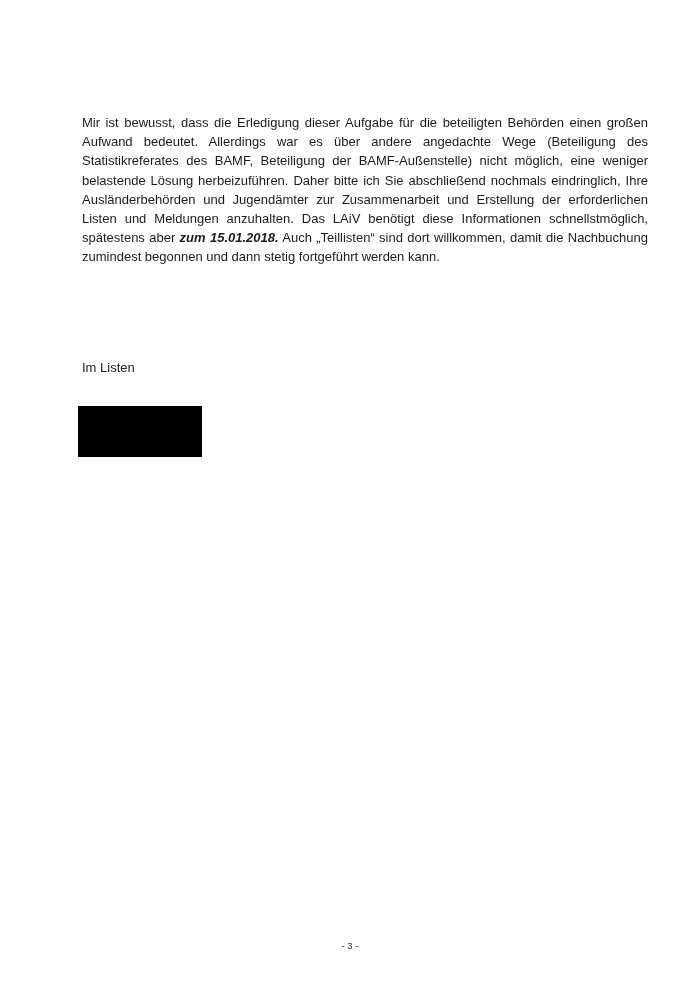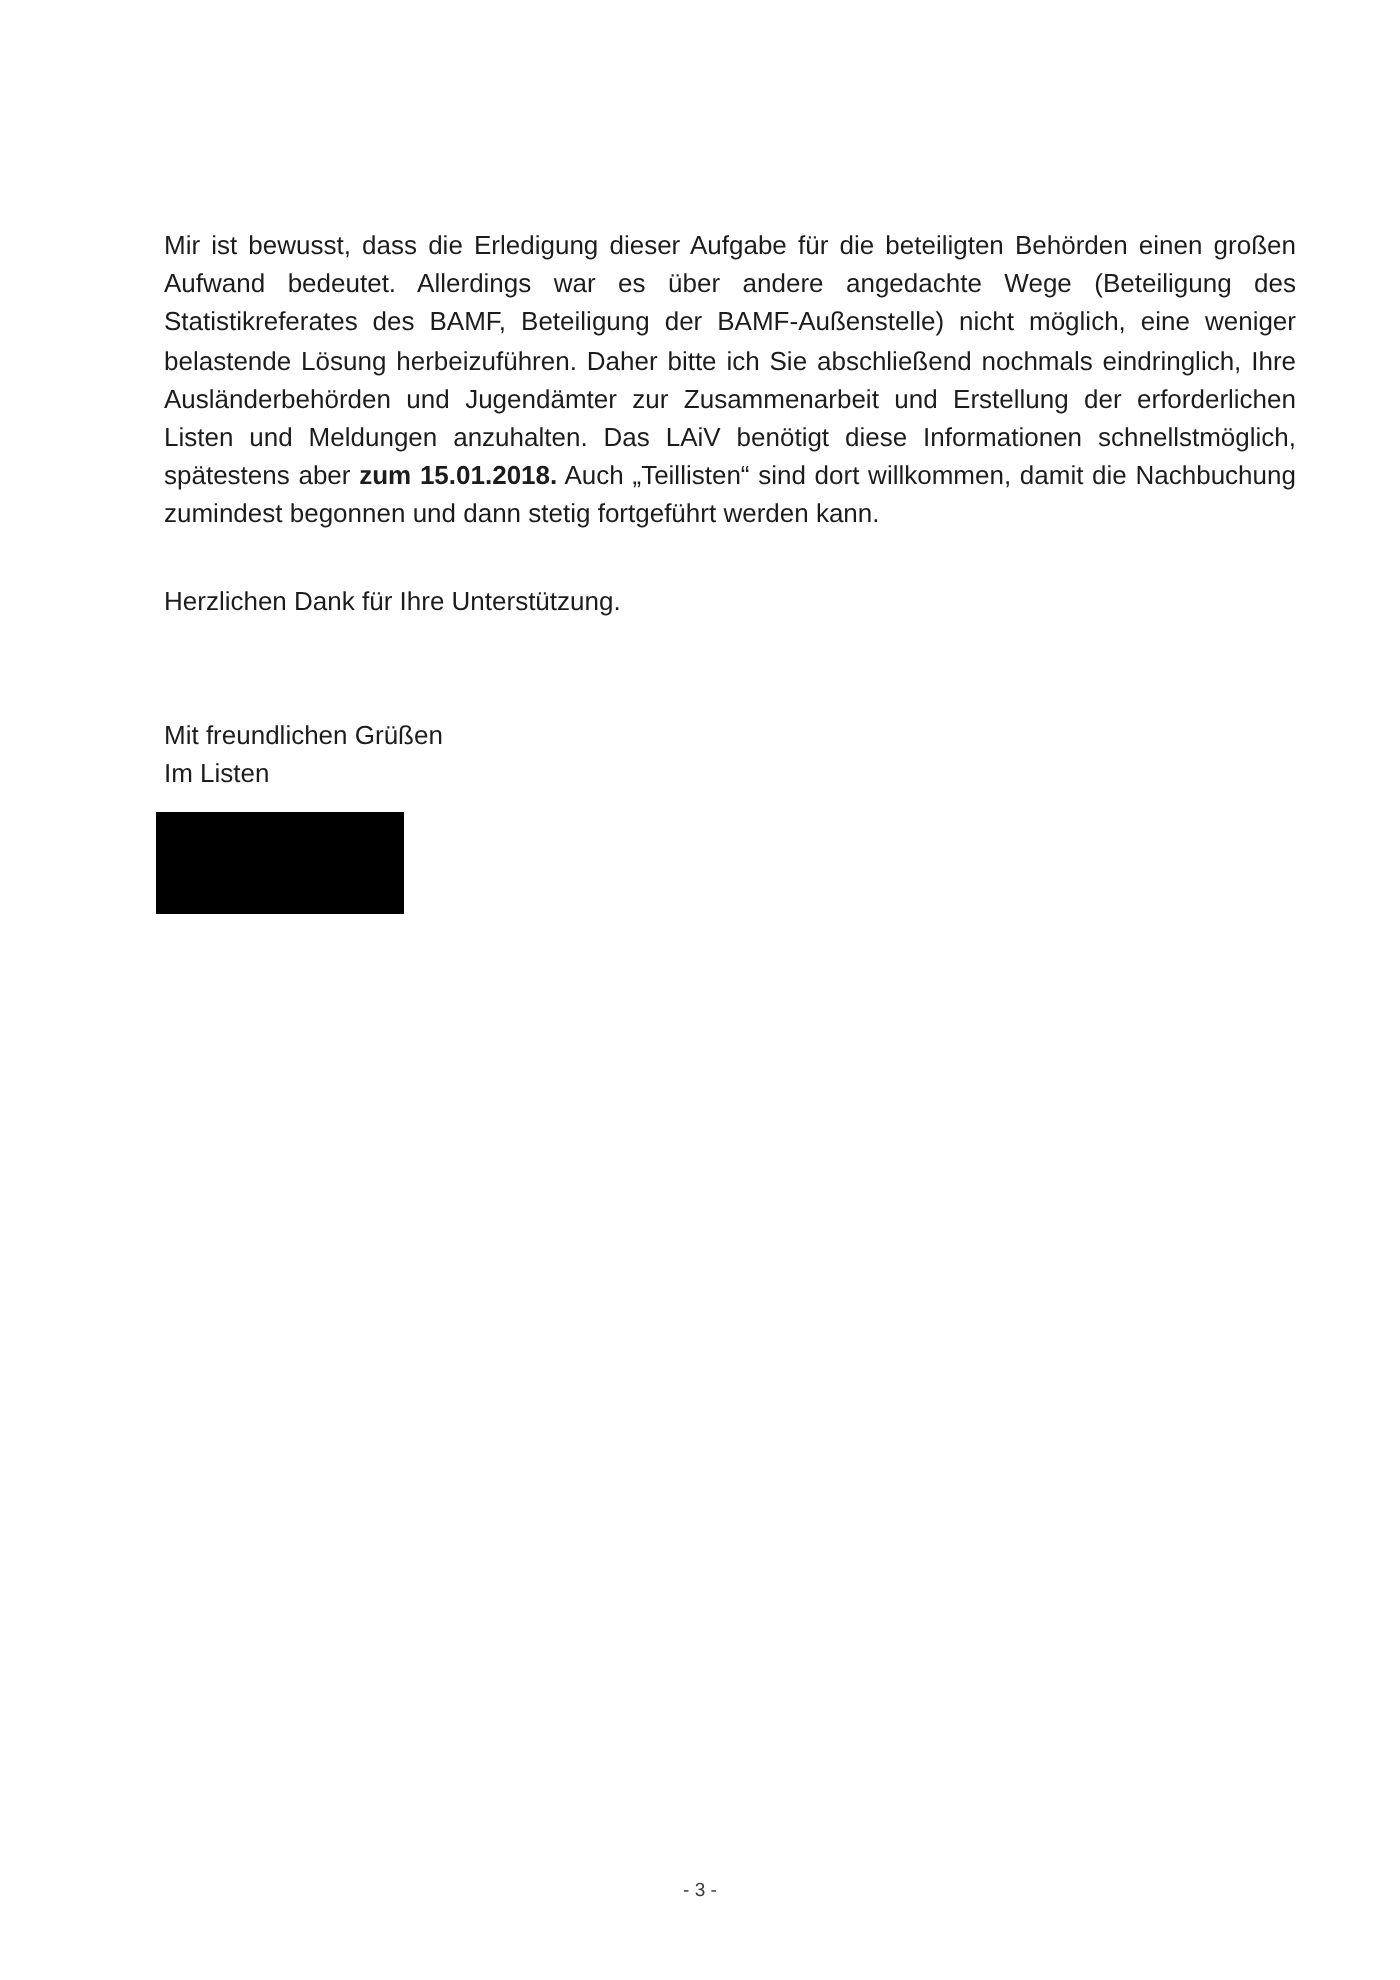--- a/index.html
+++ b/index.html
@@ -22,20 +22,21 @@
     top: 113px;
     width: 566px;
     font-size: 13px;
     line-height: 19.2px;
     text-align: justify;
     text-justify: inter-word;
     margin: 0;
   }
   .body-paragraph .bold {
     font-weight: bold;
+    font-style: italic;
   }
   .thanks-line {
     position: absolute;
     left: 82px;
     top: 291px;
     width: 566px;
     font-size: 13px;
     line-height: 19.2px;
     margin: 0;
   }
@@ -68,24 +69,22 @@
     margin: 0;
   }
 </style>
 </head>
 <body>
 
 <div class="page">
 
   <p class="body-paragraph"><span>Mir ist bewusst, dass die Erledigung dieser Aufgabe für die beteiligten Behörden einen großen Aufwand bedeutet. Allerdings war es über andere angedachte Wege (Beteiligung des Statistikreferates des BAMF, Beteiligung der BAMF-Außenstelle) nicht möglich, eine weniger belastende Lösung herbeizuführen. Daher bitte ich Sie abschließend nochmals eindringlich, Ihre Ausländerbehörden und Jugendämter zur Zusammenarbeit und Erstellung der erforderlichen Listen und Meldungen anzuhalten. Das LAiV benötigt diese Informationen schnellstmöglich, spätestens aber </span><span class="bold">zum 15.01.2018.</span><span> Auch „Teillisten“ sind dort willkommen, damit die Nachbuchung zumindest begonnen und dann stetig fortgeführt werden kann.</span></p>
 
-  <p class="thanks-line">Herzlichen Dank für Ihre Unterstützung.</p>
 
   <div class="closing-block">
-    <div>Mit freundlichen Grüßen</div>
     <div>Im Listen</div>
   </div>
 
   <div class="redaction-box"></div>
 
   <p class="page-number">- 3 -</p>
 
 </div>
 
 </body></html>

